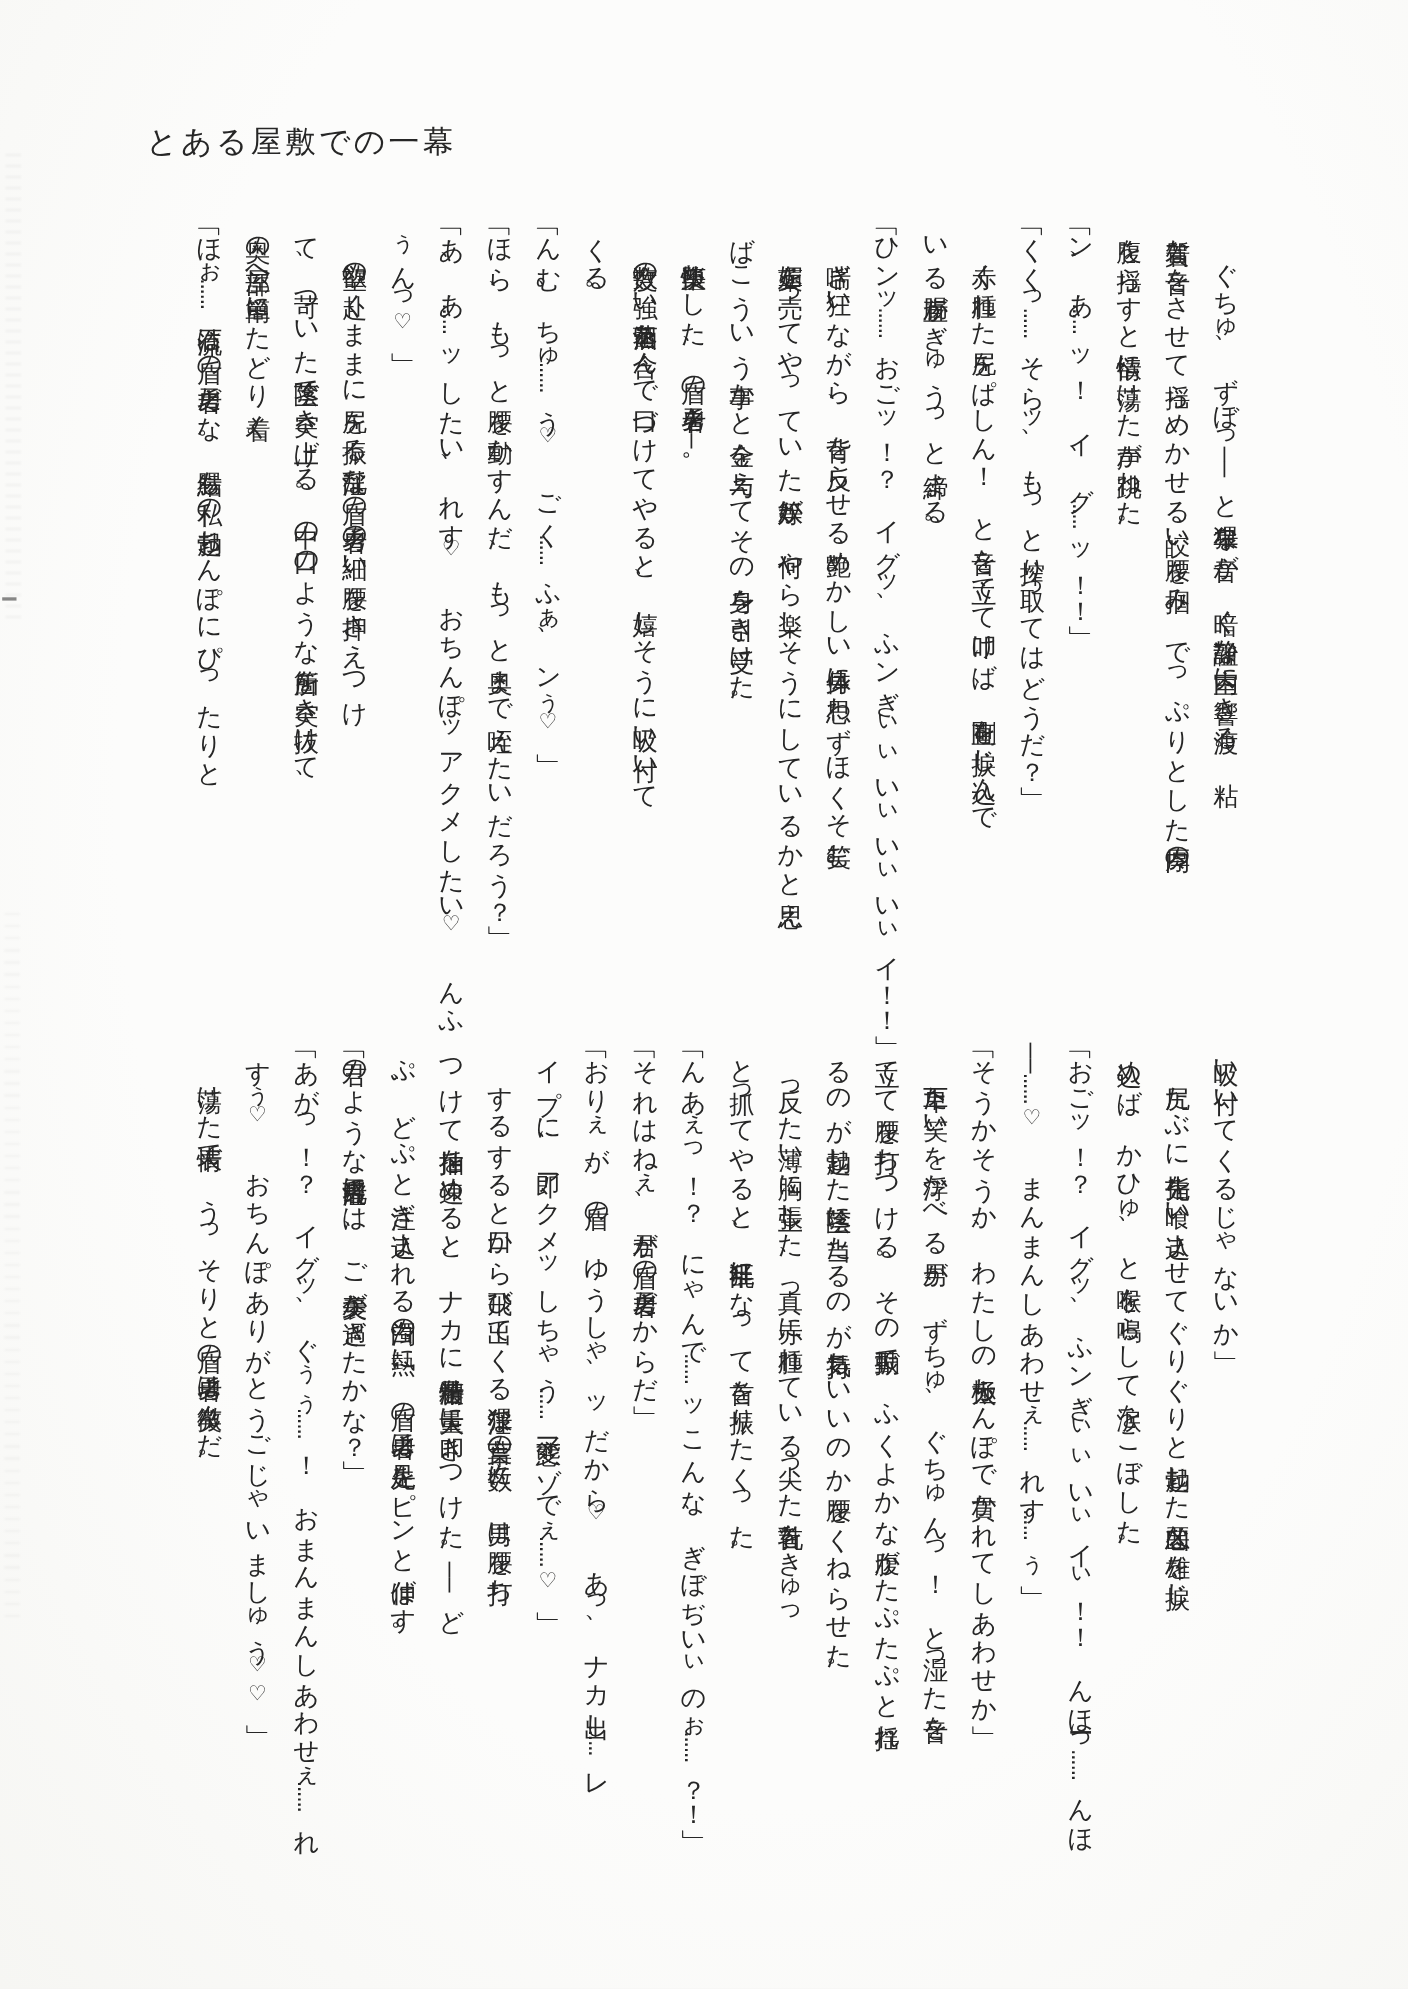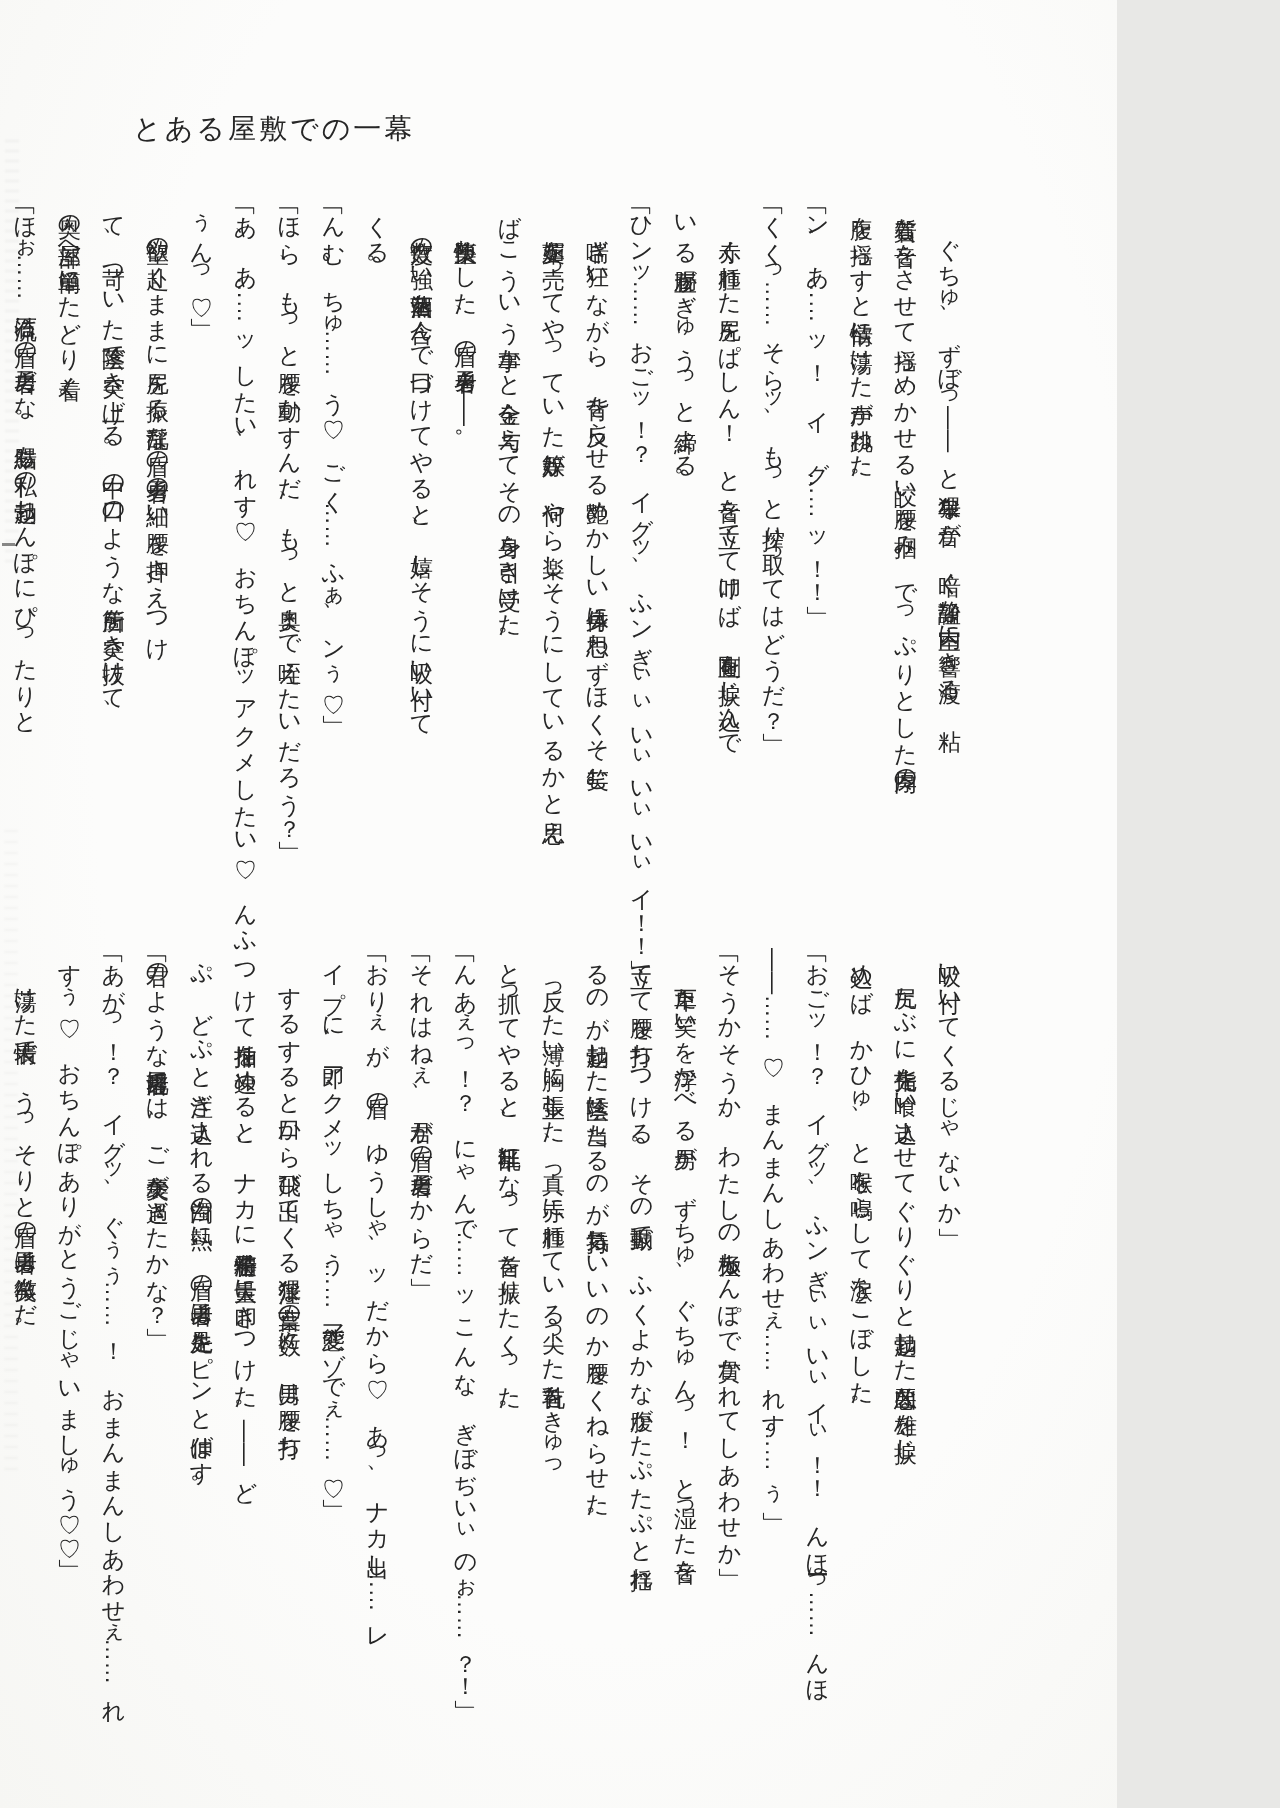--- a/index.html
+++ b/index.html
@@ -1,21 +1,21 @@
 <!DOCTYPE html>
 <html lang="ja"><head>
 <meta charset="utf-8">
 <style>
   html,body{margin:0;padding:0;background:#e8e8e6;}
   .page{
     position:relative;
-    width:1117px;height:1808px;
+    width:1280px;height:1808px;
     background:#fafaf8;
     background-image:radial-gradient(ellipse at 55% 40%, #fcfcfb 60%, #f6f6f3 100%);
-    font-family:Liberation Sans, sans-serif;
+    font-family:Liberation Mono, monospace;
     color:#262626;
     overflow:hidden;
   }
   .title{
     position:absolute;
     left:133px;top:110px;
     font-size:28px;
     letter-spacing:3px;
     white-space:nowrap;
   }

